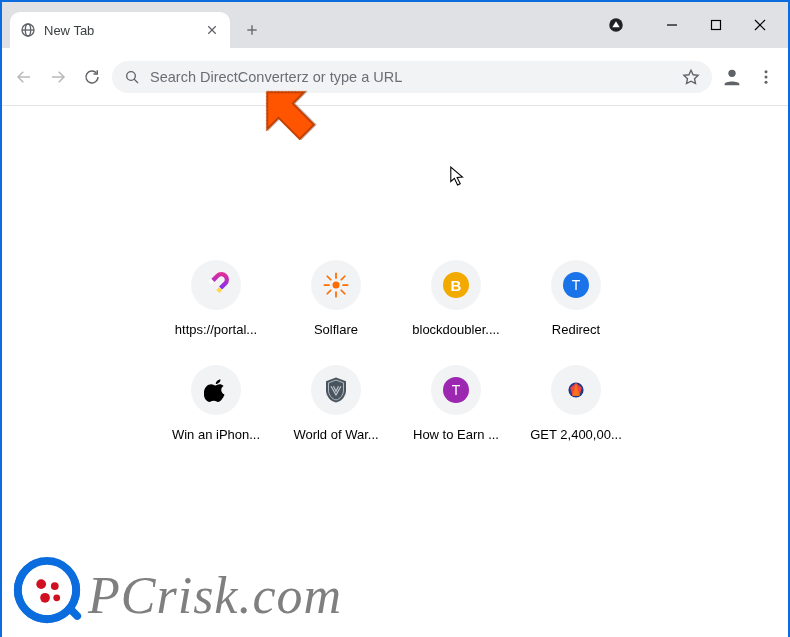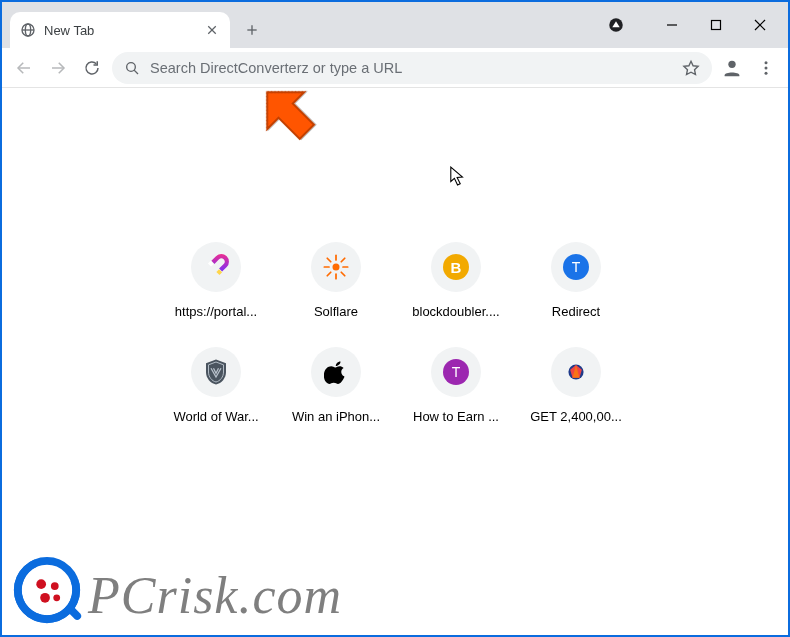--- a/index.html
+++ b/index.html
@@ -15,21 +15,21 @@
   .tab .label { font-size: 13px; color: #3c4043; flex: 1; }
   .tab .close { width: 16px; height: 16px; color: #5f6368; display: flex; align-items: center; justify-content: center; border-radius: 50%; cursor: pointer; }
   .newtab { width: 28px; height: 28px; margin-left: 8px; margin-bottom: 4px; display: flex; align-items: center; justify-content: center; color: #5f6368; border-radius: 50%; cursor: pointer; }
 
   .wincontrols { position: absolute; right: 6px; top: 0; height: 46px; display: flex; align-items: center; gap: 0; }
   .ext-ind { width: 24px; height: 24px; margin-right: 22px; display: flex; align-items: center; justify-content: center; }
   .wbtn { width: 44px; height: 32px; display: flex; align-items: center; justify-content: center; color: #000; cursor: pointer; }
   .wbtn svg { width: 12px; height: 12px; }
 
   
-  .toolbar { height: 40px; background: #fff; border-bottom: 1px solid #e4e4e4; display: flex; align-items: center; padding: 0 8px; gap: 6px; }
+  .toolbar { height: 58px; background: #fff; border-bottom: 1px solid #e4e4e4; display: flex; align-items: center; padding: 0 8px; gap: 6px; }
   .ticon { width: 28px; height: 28px; display: flex; align-items: center; justify-content: center; color: #5f6368; border-radius: 50%; cursor: pointer; }
   .ticon.disabled { opacity: .45; cursor: default; }
   .omni { flex: 1; height: 32px; background: #f1f3f4; border-radius: 16px; display: flex; align-items: center; padding: 0 12px; gap: 10px; position: relative; }
   .omni .mag { width: 16px; height: 16px; color: #5f6368; }
   .omni input { flex: 1; border: none; background: transparent; outline: none; font-size: 14.5px; color: #202124; }
   .omni input::placeholder { color: #6a6f75; }
   .omni .star { width: 18px; height: 18px; color: #5f6368; cursor: pointer; }
 
   
   .content { position: relative; height: calc(100% - 46px - 42px); background: #fff; }
@@ -212,36 +212,36 @@
 
       <div class="sc">
         <div class="bubble">
           <span class="ico-letter" style="background:#1a73e8">T</span>
         </div>
         <span class="label">Redirect</span>
       </div>
 
       <div class="sc">
         <div class="bubble">
+          <svg class="ico-apple" viewBox="0 0 24 24" fill="currentColor">
+            <path d="M16.5 1.5c0 1.2-.5 2.3-1.3 3.1-.9.9-2.2 1.6-3.4 1.5-.1-1.2.5-2.4 1.3-3.2.9-.9 2.3-1.5 3.4-1.4zM20.3 17.3c-.6 1.3-.9 1.9-1.7 3-1.1 1.6-2.6 3.6-4.5 3.6-1.7 0-2.1-1.1-4.4-1.1s-2.8 1.1-4.4 1.1c-1.9 0-3.3-1.8-4.4-3.4C-1 16.1-.3 10.9 2.6 8.2c1.3-1.2 3-1.9 4.6-1.9 1.7 0 2.8 1.1 4.2 1.1 1.4 0 2.2-1.1 4.2-1.1 1.4 0 2.9.6 4 1.7-3.5 1.9-2.9 6.9.7 8.3z"></path>
+          </svg>
+        </div>
+        <span class="label">Win an iPhon...</span>
+      </div>
+
+      <div class="sc">
+        <div class="bubble">
           <svg class="ico-shield" viewBox="0 0 48 48">
             <path d="M24 4 L40 10 V24 C40 34 33 42 24 44 C15 42 8 34 8 24 V10 Z" fill="#4a545f"></path>
             <path d="M24 8 L36 12.5 V24 C36 32 30.5 38.5 24 40 C17.5 38.5 12 32 12 24 V12.5 Z" fill="none" stroke="#b9c2cc" stroke-width="1.5"></path>
             <path d="M16 18 L24 32 L32 18 M20 18 L24 26 L28 18" fill="none" stroke="#b9c2cc" stroke-width="2"></path>
           </svg>
         </div>
         <span class="label">World of War...</span>
-      </div>
-
-      <div class="sc">
-        <div class="bubble">
-          <svg class="ico-apple" viewBox="0 0 24 24" fill="currentColor">
-            <path d="M16.5 1.5c0 1.2-.5 2.3-1.3 3.1-.9.9-2.2 1.6-3.4 1.5-.1-1.2.5-2.4 1.3-3.2.9-.9 2.3-1.5 3.4-1.4zM20.3 17.3c-.6 1.3-.9 1.9-1.7 3-1.1 1.6-2.6 3.6-4.5 3.6-1.7 0-2.1-1.1-4.4-1.1s-2.8 1.1-4.4 1.1c-1.9 0-3.3-1.8-4.4-3.4C-1 16.1-.3 10.9 2.6 8.2c1.3-1.2 3-1.9 4.6-1.9 1.7 0 2.8 1.1 4.2 1.1 1.4 0 2.2-1.1 4.2-1.1 1.4 0 2.9.6 4 1.7-3.5 1.9-2.9 6.9.7 8.3z"></path>
-          </svg>
-        </div>
-        <span class="label">Win an iPhon...</span>
       </div>
 
       <div class="sc">
         <div class="bubble">
           <span class="ico-letter" style="background:#9c27b0">T</span>
         </div>
         <span class="label">How to Earn ...</span>
       </div>
 
       <div class="sc">

